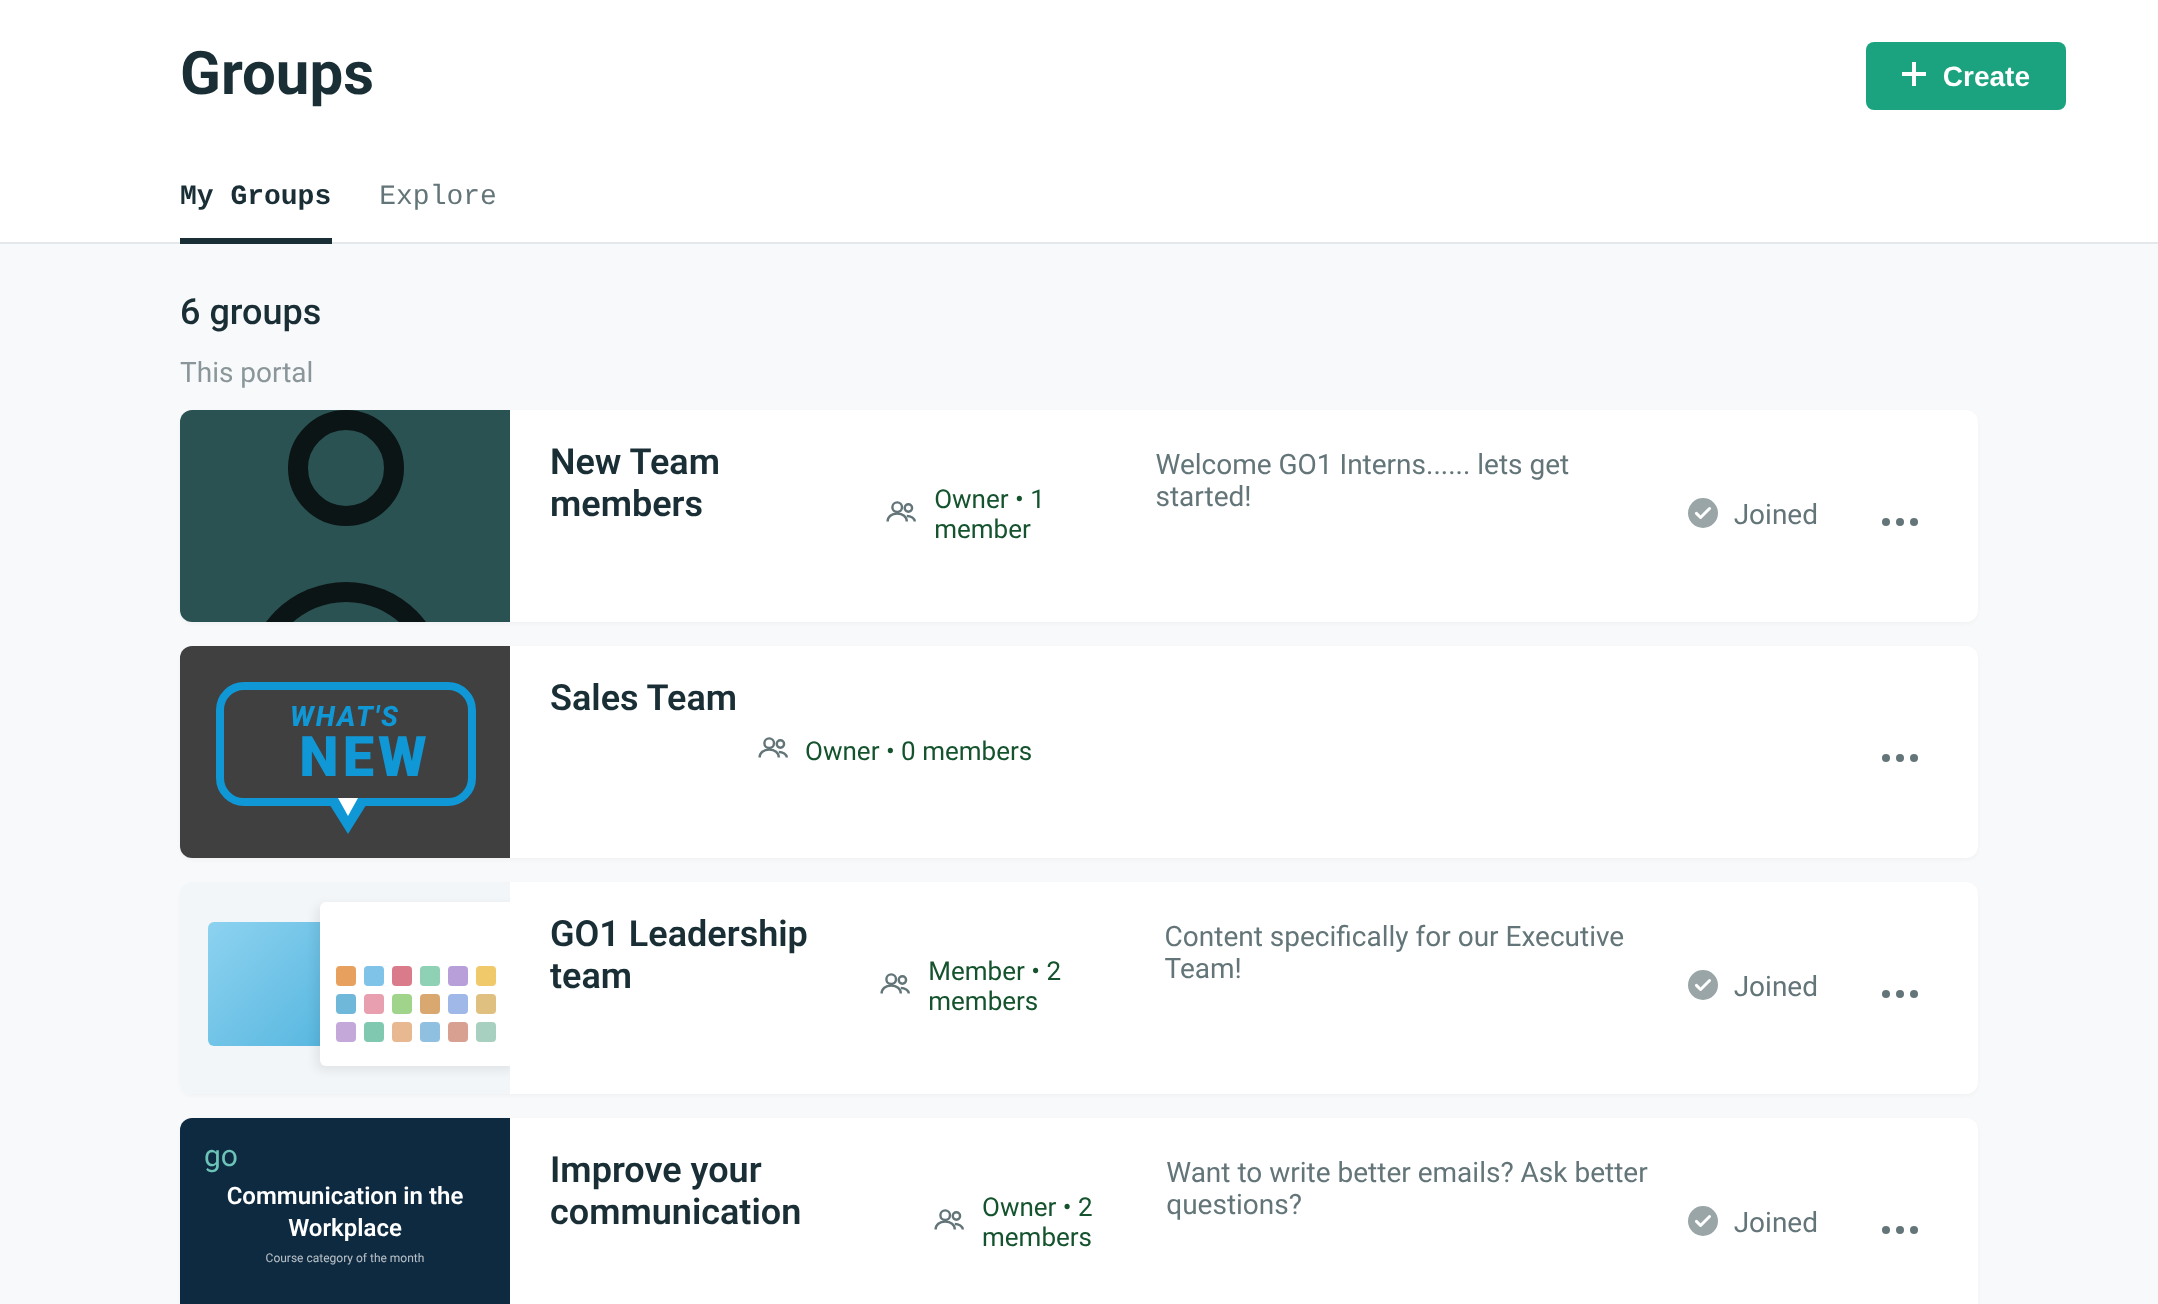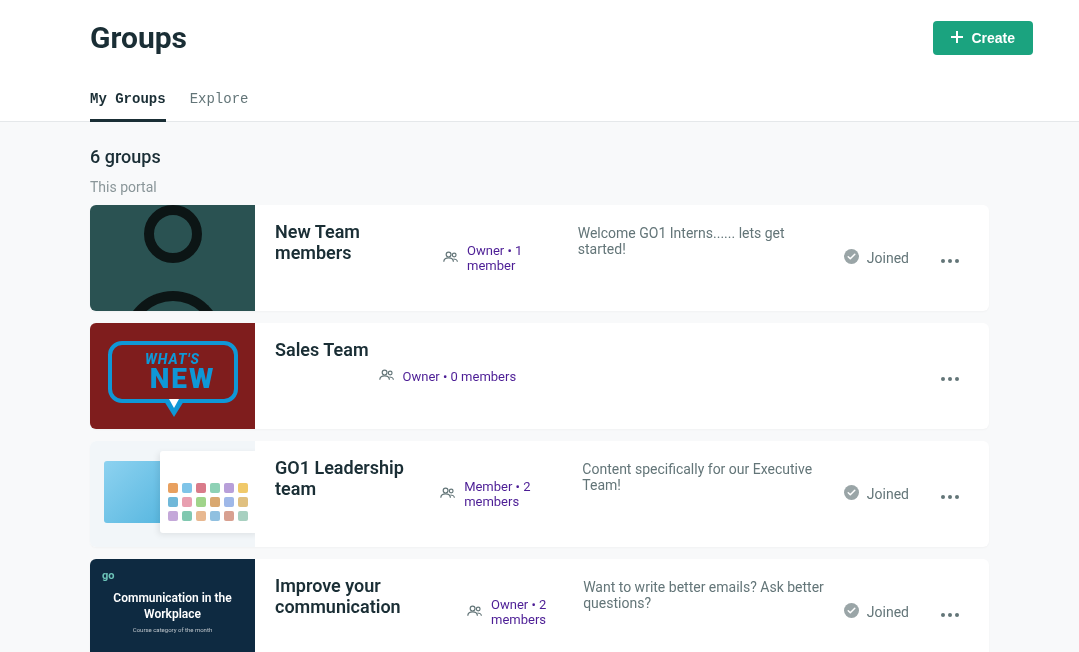--- a/index.html
+++ b/index.html
@@ -99,21 +99,21 @@
     .thumb-1 .person-head {
       width: 58px; height: 58px; border: 10px solid #0c1515; border-radius: 50%;
       position: absolute; top: 0px; left: 50%; transform: translateX(-50%);
     }
     .thumb-1 .person-body {
       width: 100px; height: 50px; border: 10px solid #0c1515; border-bottom: none;
       border-radius: 50px 50px 0 0;
       position: absolute; bottom: -30px; left: 50%; transform: translateX(-50%);
     }
     .thumb-2 {
-      background: #7f1d1d;
+      background: #404040;
       padding: 8px;
     }
     .thumb-3 {
       background: #f2f6f9;
       position: relative;
     }
     .thumb-3 .layer1 {
       position: absolute; top: 20px; left: 14px; width: 72px; height: 62px;
       background: linear-gradient(135deg, #8dd2f0 0%, #52b4de 100%);
       border-radius: 3px;
@@ -131,38 +131,38 @@
       width: 10px; height: 10px; border-radius: 2px;
     }
     .thumb-4 {
       background: #0e2a41;
       display: flex; flex-direction: column; align-items: center; justify-content: center;
       color: #fff; text-align: center;
       position: relative;
     }
     .thumb-4 .go-badge {
       position: absolute; top: 10px; left: 12px;
-      font-size: 11px; color: #6cc3b8; font-weight: 700;
+      font-size: 15px; color: #6cc3b8; font-weight: 400;
     }
     .thumb-4 .t-main { font-size: 12px; font-weight: 600; line-height: 1.3; }
     .thumb-4 .t-sub { font-size: 6px; opacity: 0.7; margin-top: 4px; }
     .group-body {
       flex: 1;
       padding: 16px 20px;
       display: flex;
       gap: 10px;
     }
     .group-title {
       font-size: 18px;
       font-weight: 600;
       color: #1a2e35;
     }
     .group-meta {
       font-size: 13px;
-      color: #4c1d95;
+      color: #14532d;
       display: flex;
       align-items: center;
       gap: 8px;
     }
     .group-meta svg { width: 16px; height: 12px; }
     .group-desc {
       font-size: 14px;
       color: #637578;
       margin-top: 4px;
     }

